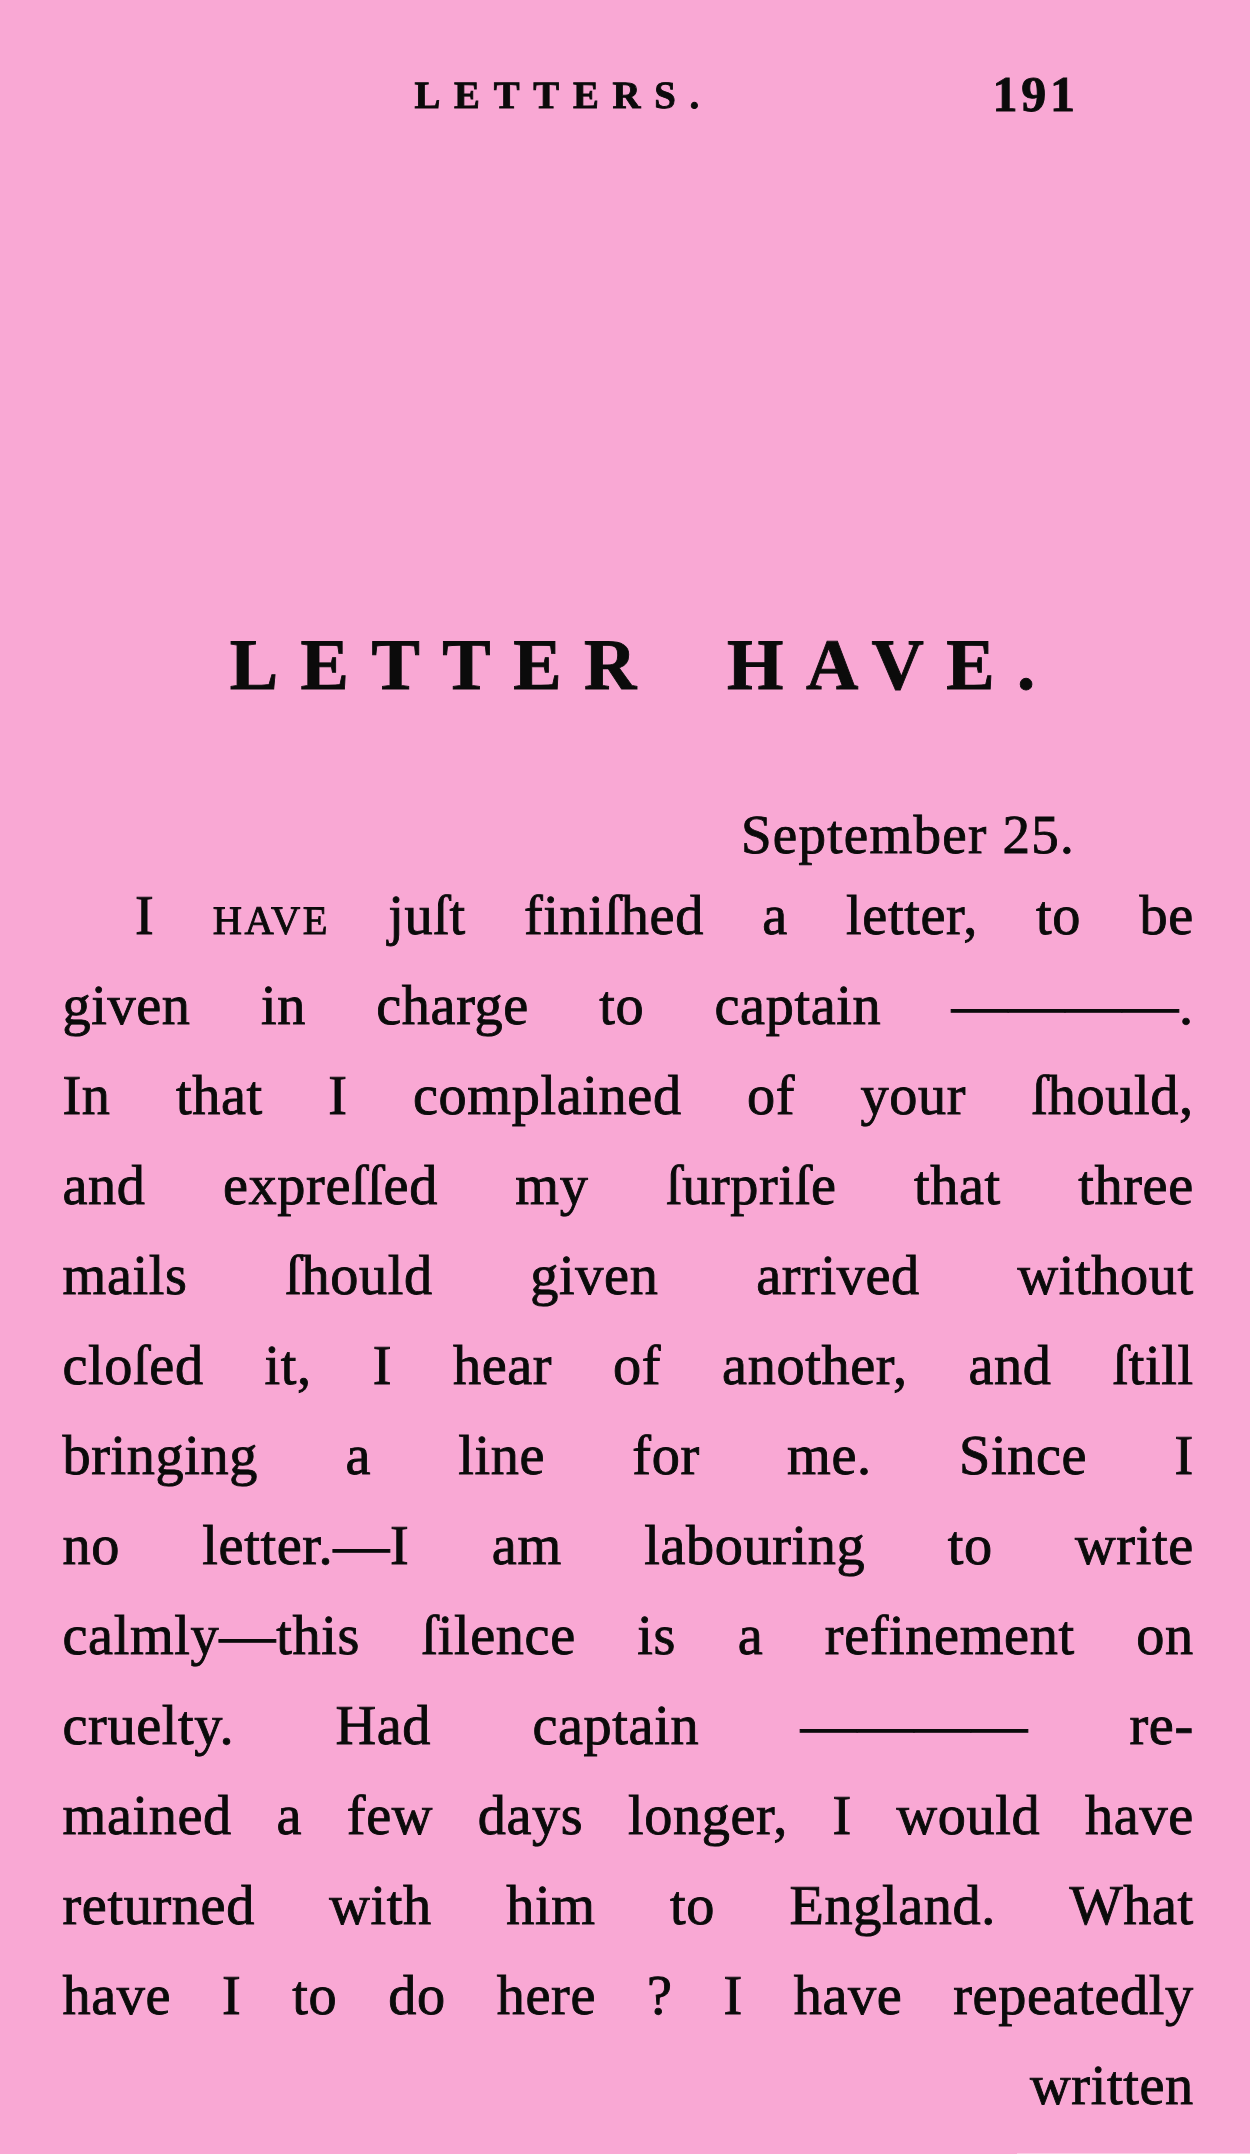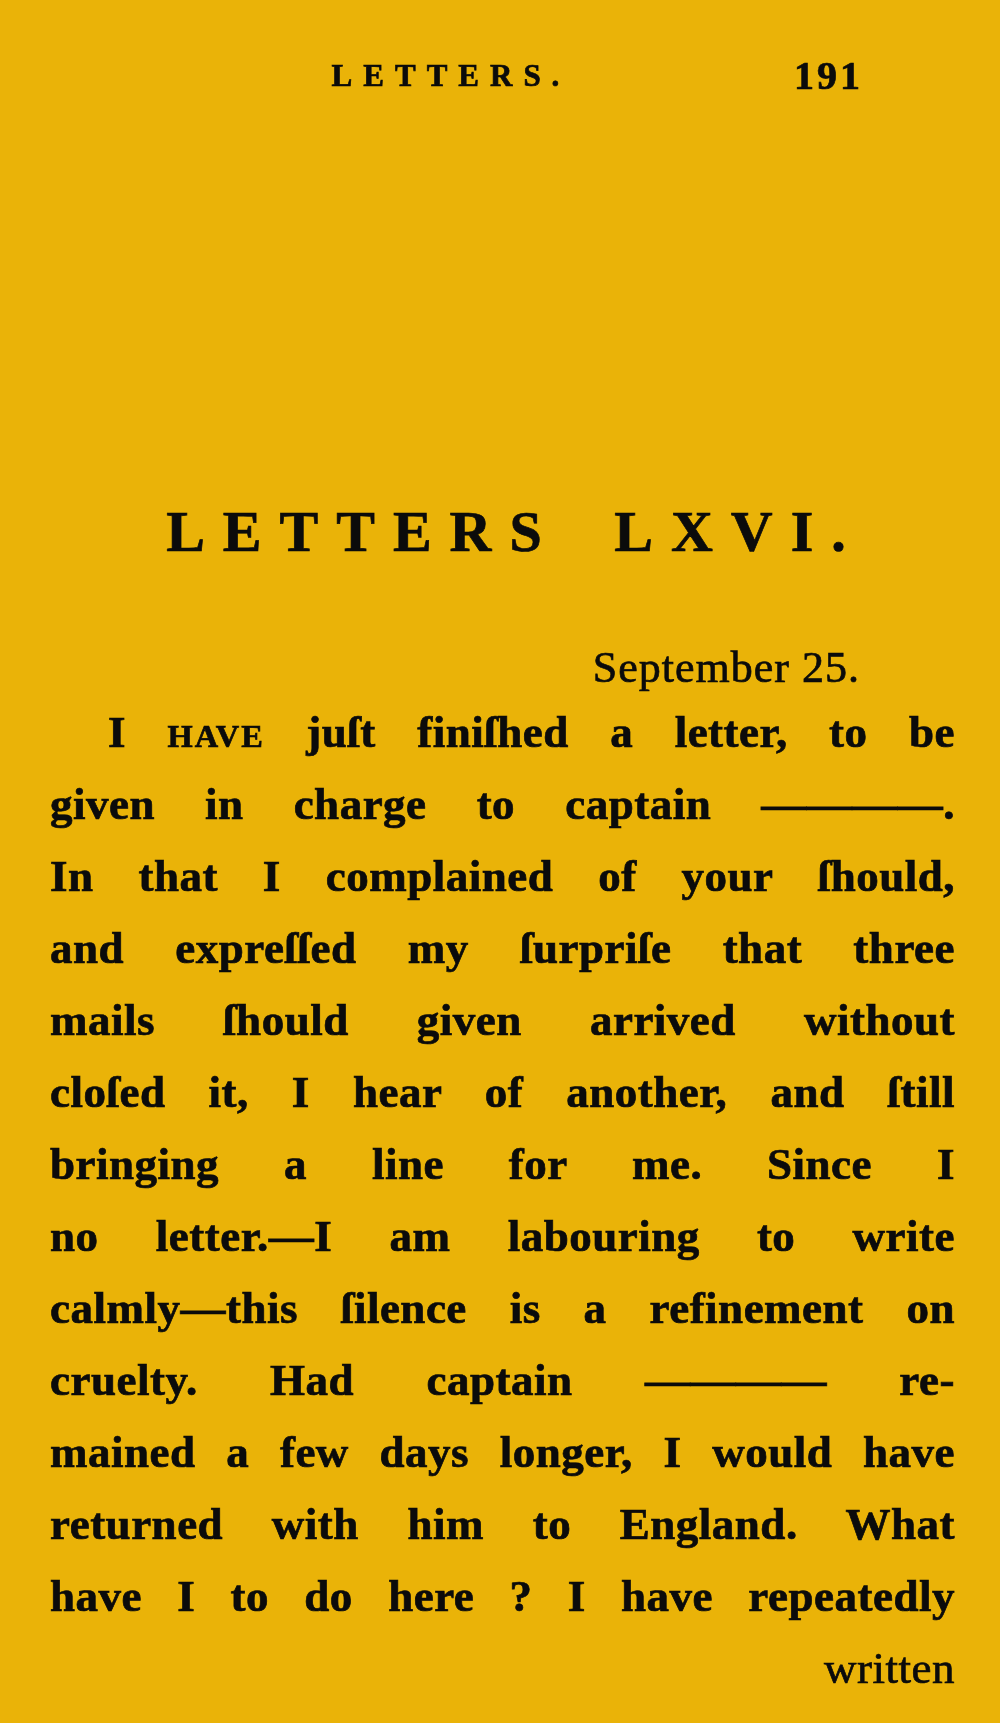--- a/index.html
+++ b/index.html
@@ -1,21 +1,21 @@
 <!DOCTYPE html>
 <html><head>
 <meta charset="utf-8">
 <style>
   html, body { margin: 0; padding: 0; background: #ffffff; }
 
   .page {
     position: relative;
     width: 1000px;
     height: 1723px;
-    background: #eab308;
+    background: #f9a8d4;
     color: #0b0b0b;
     font-family: "Liberation Serif", "DejaVu Serif", serif;
     -webkit-text-stroke: 0.7px #0b0b0b;
     overflow: hidden;
   }
 
   
   .running-title {
     position: absolute;
     top: 58px;
@@ -69,21 +69,20 @@
     width: 905px;
     font-size: 45px;
     line-height: 72px;
     letter-spacing: 0.5px;
   }
   .body-line {
     height: 72px;
     text-align: justify;
     text-align-last: justify;
     text-justify: inter-word;
-    font-weight: bold;
   }
   .body-line.opening { text-indent: 58px; }
   .smallcaps {
     font-size: 0.72em;
     letter-spacing: 2px;
   }
   .catchword-line {
     height: 72px;
     text-align: left;
     text-align-last: right;
@@ -91,21 +90,21 @@
 </style>
 </head>
 <body>
 
 <div class="page">
 
   <div class="running-title">LETTERS.</div>
 
   <div class="page-number">191</div>
 
-  <div class="letter-heading">LETTERS LXVI.</div>
+  <div class="letter-heading">LETTER HAVE.</div>
 
   <div class="dateline">September 25.</div>
 
   <div class="body-block">
 
     <div class="body-line opening"><span>I </span><span class="smallcaps">HAVE</span><span> juſt finiſhed a letter, to be</span></div>
 
     <div class="body-line">given in charge to captain ————.</div>
     <div class="body-line">In that I complained of your ſhould,</div>
     <div class="body-line">and expreſſed my ſurpriſe that three</div>

